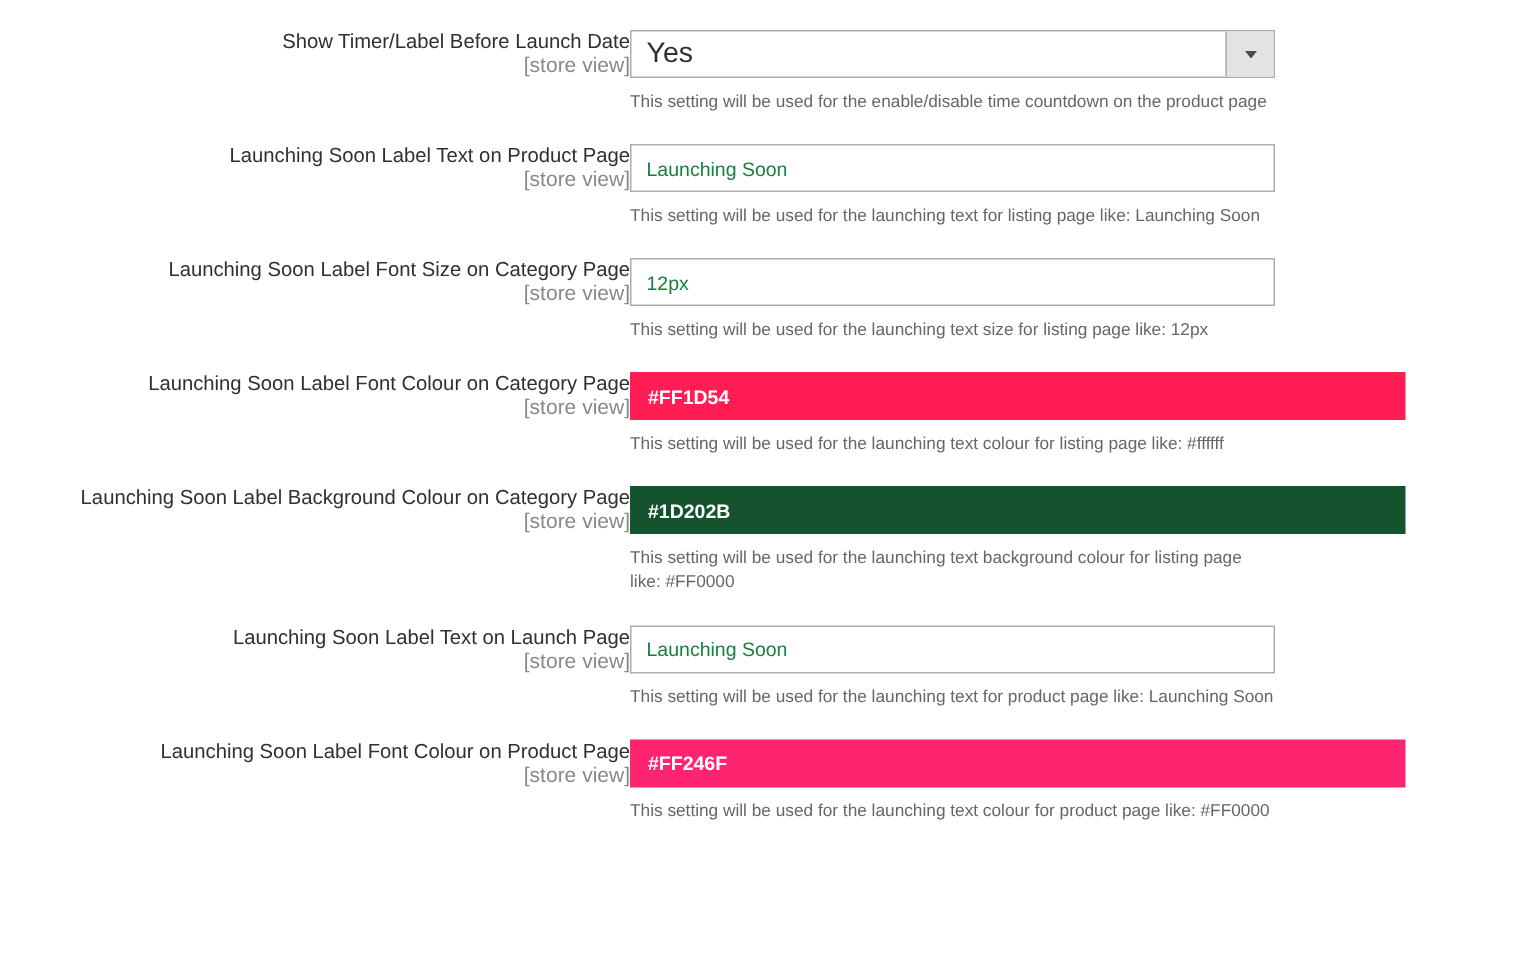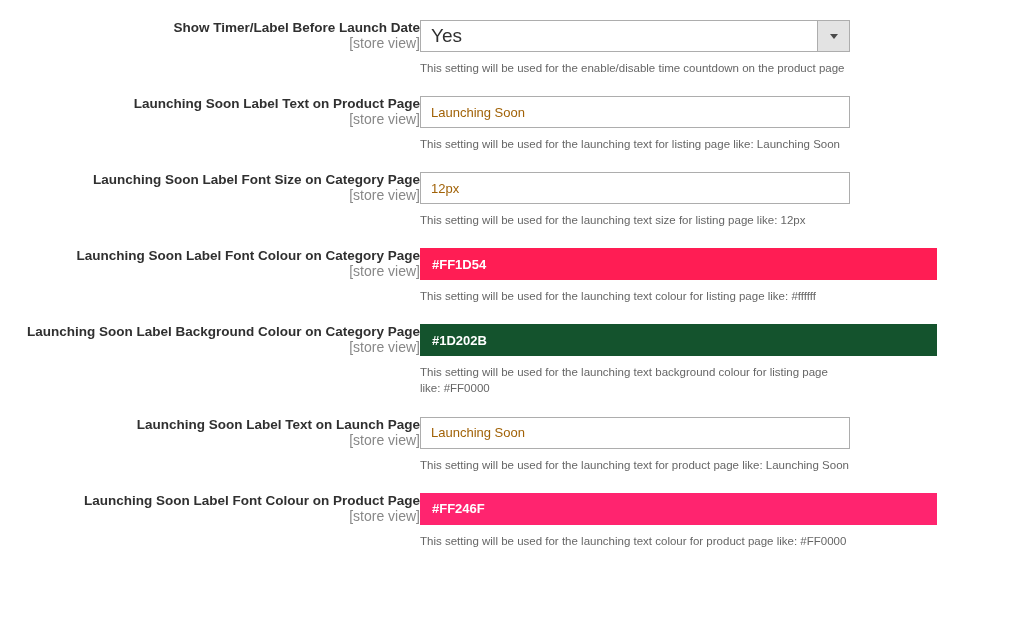--- a/index.html
+++ b/index.html
@@ -19,21 +19,21 @@
     vertical-align: top;
     padding: 0;
   }
   .label-cell {
     width: 420px;
     text-align: right;
     padding-right: 30px;
     padding-top: 4px;
   }
   .field-label {
-    font-weight: 700;
+    font-weight: 400;
     font-size: 13.5px;
     color: #303030;
   }
   .scope {
     font-size: 14px;
     color: #888888;
     margin-top: 0px;
     line-height: 1.2;
   }
   .control-cell {
@@ -44,21 +44,21 @@
   }
   .field-row .control-inner {
     padding-bottom: 2px;
   }
   .text-input, .textarea-input {
     width: 430px;
     border: 1px solid #adadad;
     background: #ffffff;
     padding: 6px 10px;
     font-size: 13px;
-    color: #a16207;
+    color: #15803d;
     font-family: inherit;
   }
   .text-input {
     height: 32px;
   }
   .select-wrap {
     width: 430px;
     display: flex;
     border: 1px solid #adadad;
     height: 32px;

